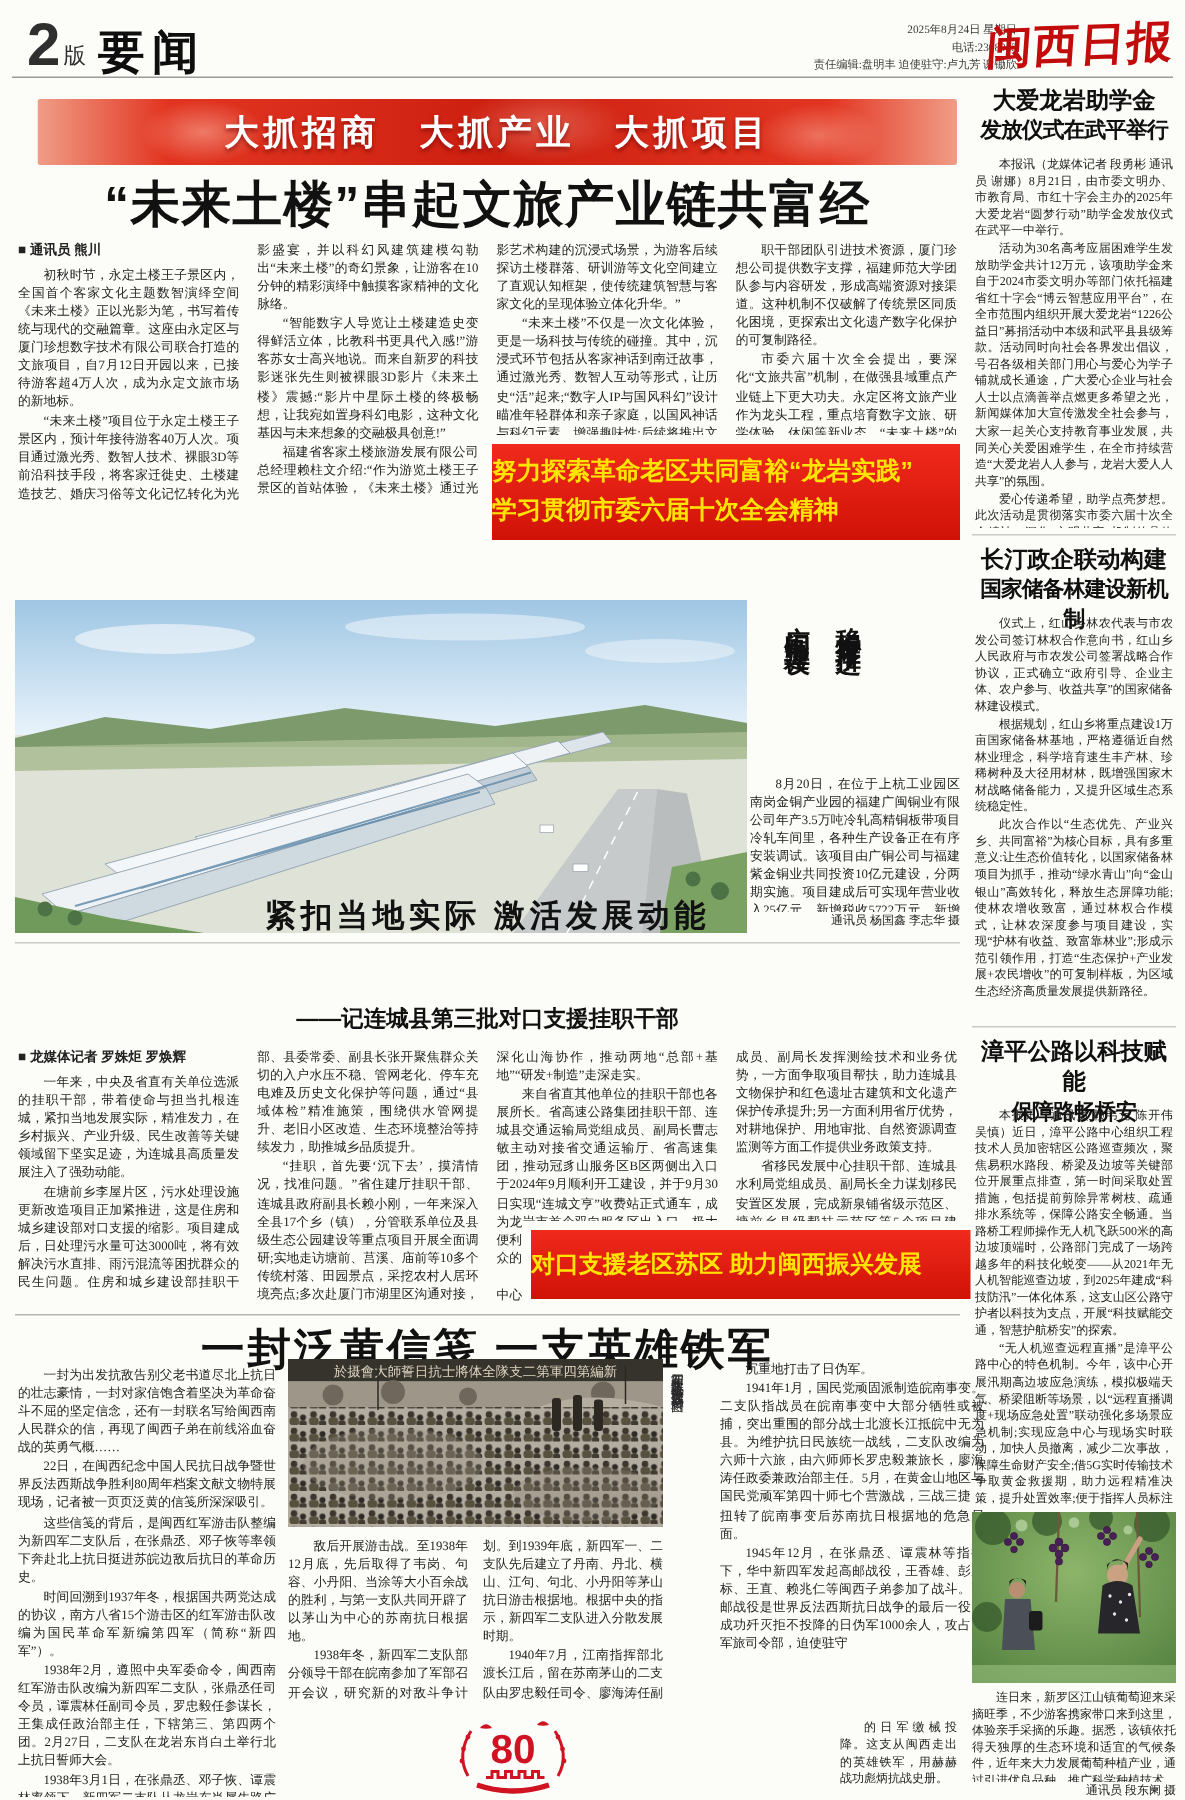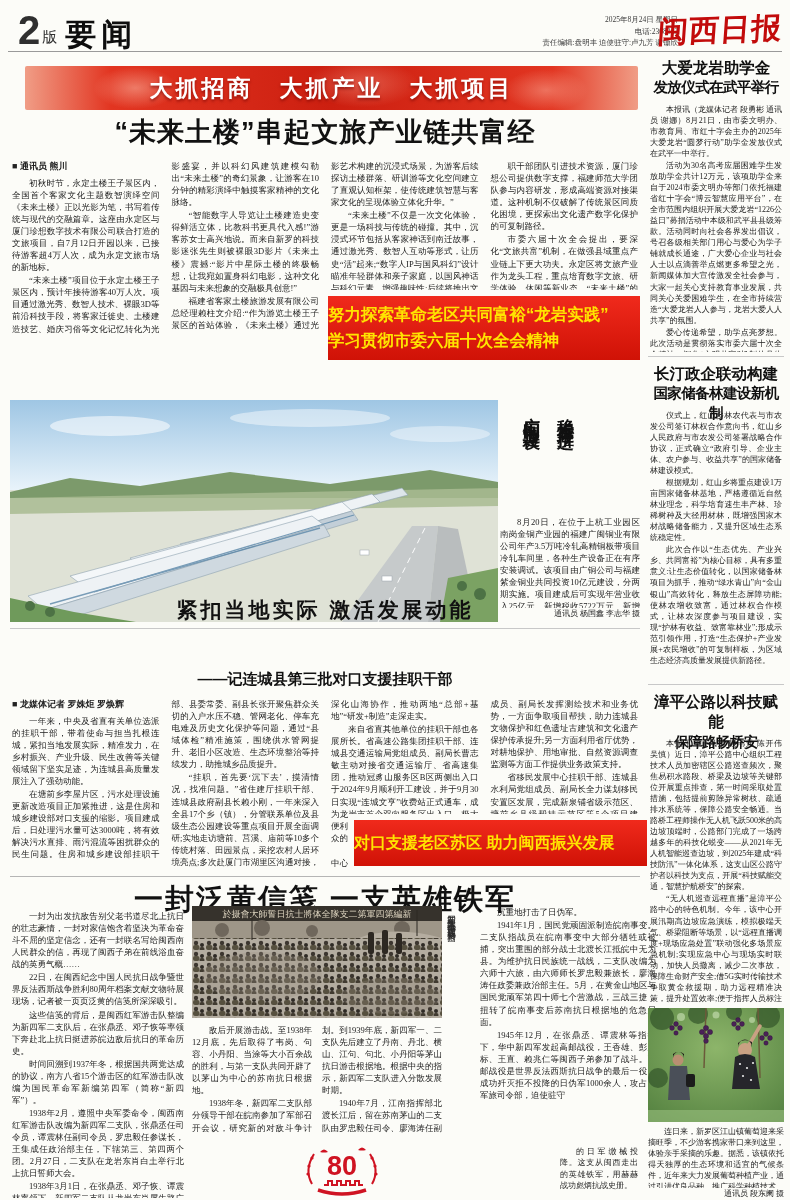--- a/index.html
+++ b/index.html
@@ -50,21 +50,21 @@
     <div>2025年8月24日 星期日</div>
     <div>电话:2308943</div>
     <div>责任编辑:盘明丰  迫使驻守:卢九芳 谢锄欣</div>
   </div>
   <div class="abs masthead" style="right:8px;top:10px;">闽西日报</div>
   <div class="abs rule" style="left:8px;top:51px;width:774px;"></div>
 
   <div class="abs banner" style="left:25px;top:66px;width:613px;height:44px;">
     <span>大抓招商　大抓产业　大抓项目</span>
   </div>
-  <div class="abs hl" style="left:12px;top:114px;width:626px;font-size:27px;letter-spacing:1px;">“未来土楼”串起文旅产业链共富经</div>
+  <div class="abs hl" style="left:12px;top:114px;width:626px;font-size:33px;letter-spacing:1px;">“未来土楼”串起文旅产业链共富经</div>
 
   <div class="abs body-txt cols4" style="left:12px;top:160px;width:626px;height:212px;">
     <p class="byline">■ 通讯员 熊川</p>
     <div>
         <p>初秋时节，永定土楼王子景区内，全国首个客家文化主题数智演绎空间《未来土楼》正以光影为笔，书写着传统与现代的交融篇章。这座由永定区与厦门珍想数字技术有限公司联合打造的文旅项目，自7月12日开园以来，已接待游客超4万人次，成为永定文旅市场的新地标。</p>
         <p>“未来土楼”项目位于永定土楼王子景区内，预计年接待游客40万人次。项目通过激光秀、数智人技术、裸眼3D等前沿科技手段，将客家迁徙史、土楼建造技艺、婚庆习俗等文化记忆转化为光影盛宴，并以科幻风建筑建模勾勒出“未来土楼”的奇幻景象，让游客在10分钟的精彩演绎中触摸客家精神的文化脉络。</p>
         <p>“智能数字人导览让土楼建造史变得鲜活立体，比教科书更具代入感!”游客苏女士高兴地说。而来自新罗的科技影迷张先生则被裸眼3D影片《未来土楼》震撼:“影片中星际土楼的终极畅想，让我宛如置身科幻电影，这种文化基因与未来想象的交融极具创意!”</p>
         <p>福建省客家土楼旅游发展有限公司总经理赖柱文介绍:“作为游览土楼王子景区的首站体验，《未来土楼》通过光影艺术构建的沉浸式场景，为游客后续探访土楼群落、研训游等文化空间建立了直观认知框架，使传统建筑智慧与客家文化的呈现体验立体化升华。”</p>
         <p>“未来土楼”不仅是一次文化体验，更是一场科技与传统的碰撞。其中，沉浸式环节包括从客家神话到南迁故事，通过激光秀、数智人互动等形式，让历史“活”起来;“数字人IP与国风科幻”设计瞄准年轻群体和亲子家庭，以国风神话与科幻元素，增强趣味性;后续将推出文创及知识课堂等内容，寓教于乐。项目的成功得益于“政企学研”协同创新机制，通过文化和旅游部挂</p>
         <p>职干部团队引进技术资源，厦门珍想公司提供数字支撑，福建师范大学团队参与内容研发，形成高端资源对接渠道。这种机制不仅破解了传统景区同质化困境，更探索出文化遗产数字化保护的可复制路径。</p>

